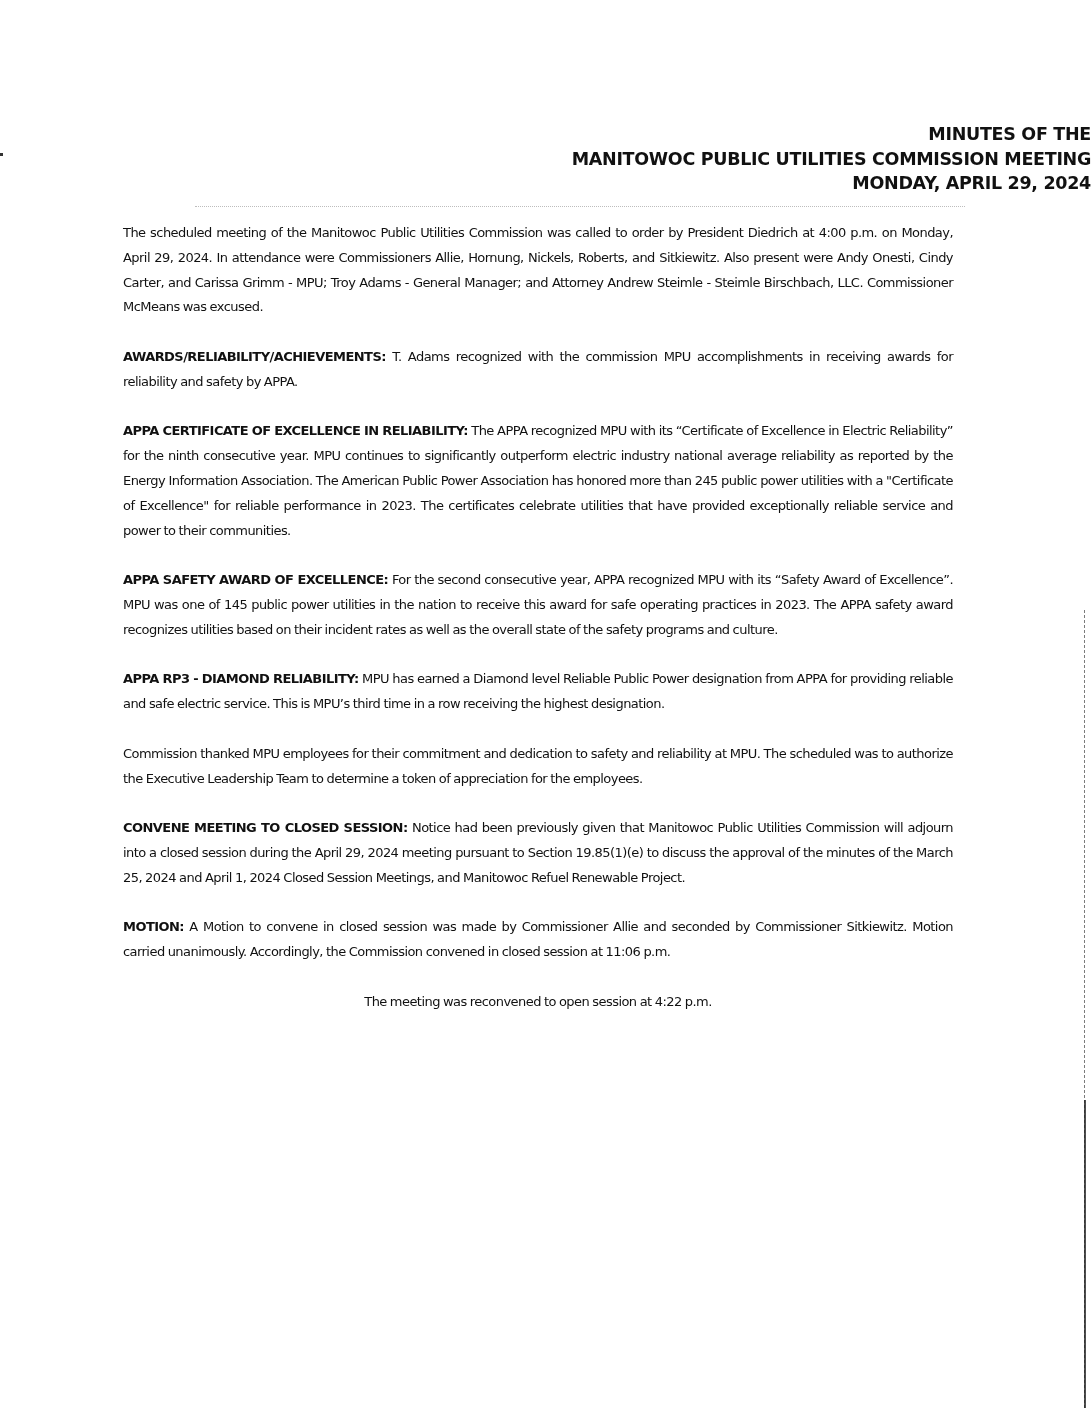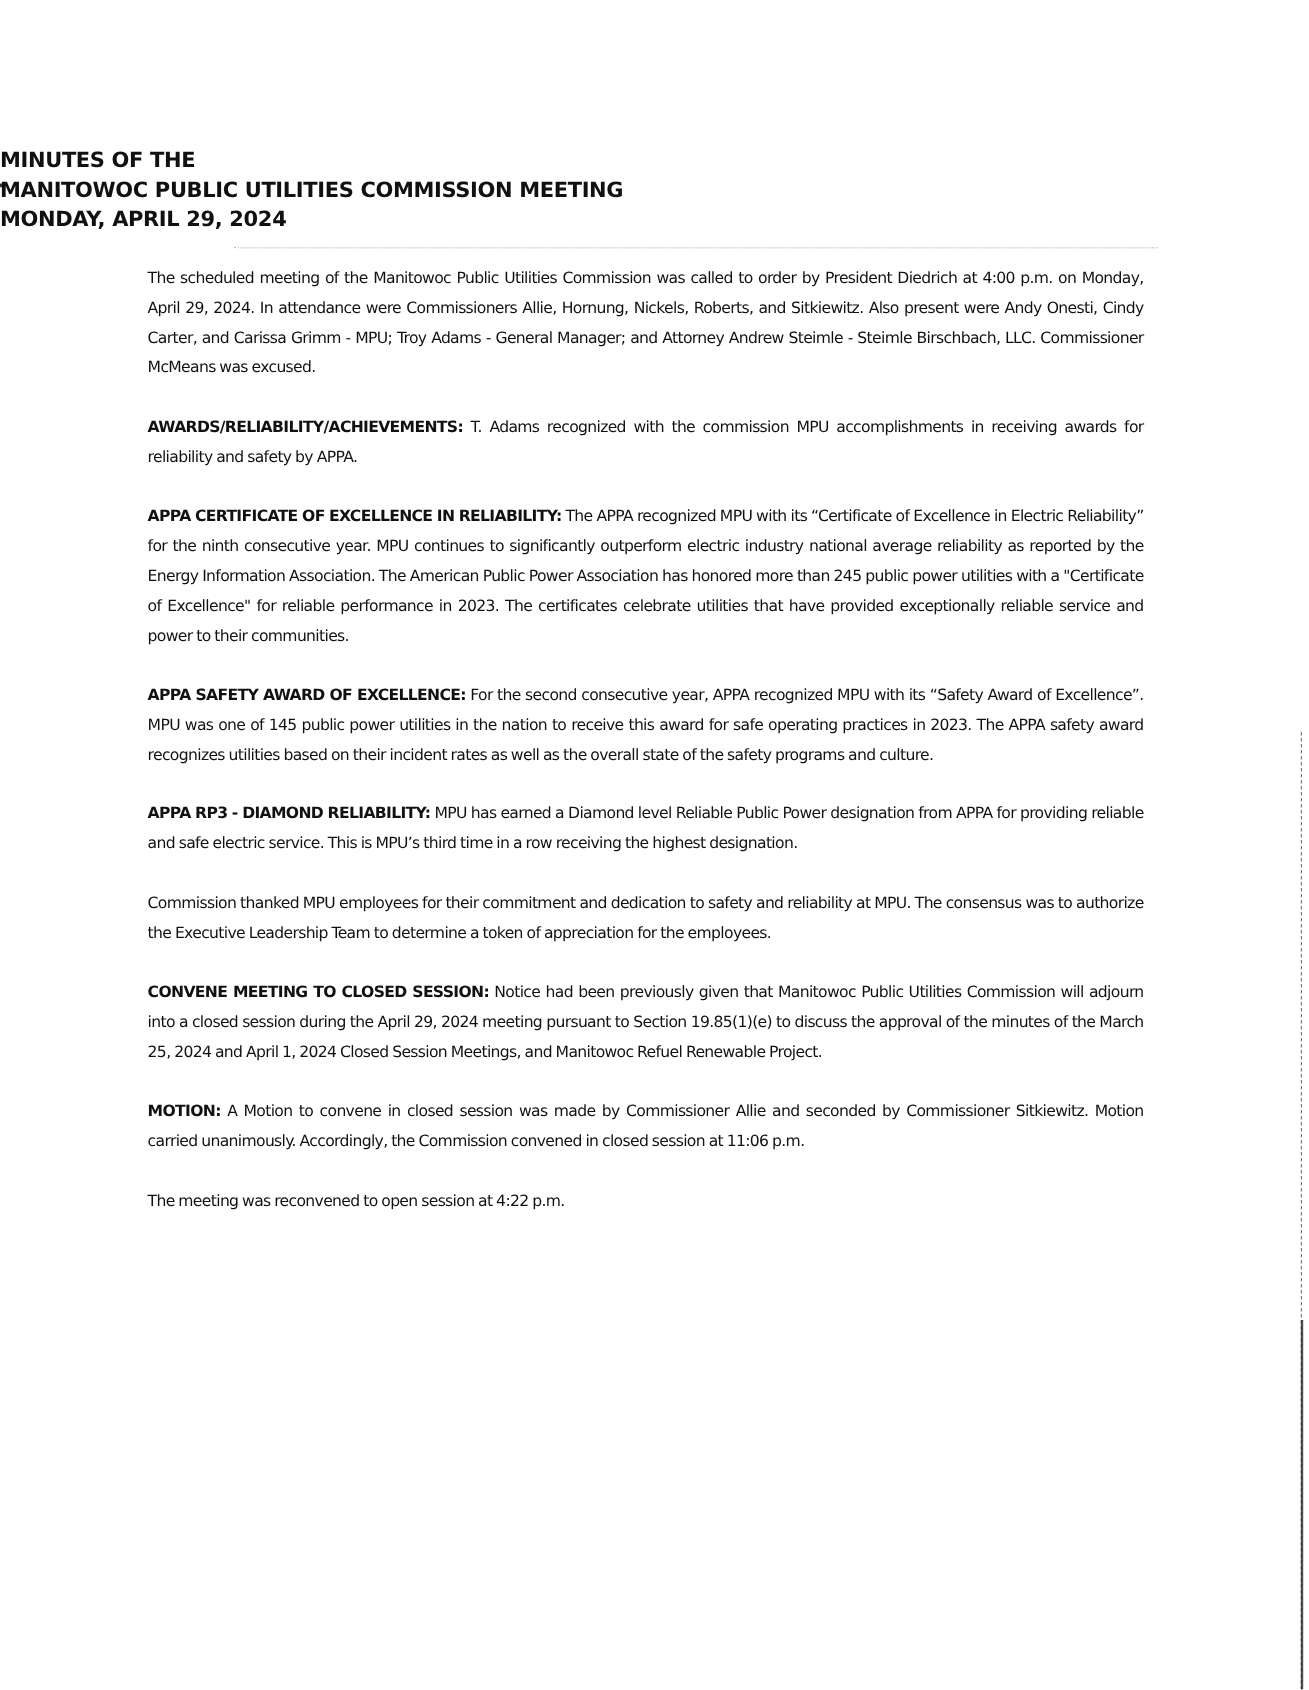--- a/index.html
+++ b/index.html
@@ -19,21 +19,21 @@
       position: absolute;
       left: 0; top: 0;
       width: 1091px;
       height: 1408px;
     }
     .header {
       position: absolute;
       top: 122px;
       left: 0;
       width: 1091px;
-      text-align: left;
+      text-align: right;
       font-weight: bold;
       font-size: 17.5px;
       line-height: 24.5px;
       letter-spacing: -0.3px;
     }
     .header-rule {
       position: absolute;
       top: 206px;
       left: 195px;
       width: 770px;
@@ -47,21 +47,21 @@
       width: 830px;
       font-size: 13px;
       line-height: 24.8px;
       letter-spacing: -0.55px;
       word-spacing: -0.5px;
     }
     .para {
       margin: 0 0 24.8px 0;
       text-align: justify;
     }
-    .para.left { text-align: left; }
+    .para.left { text-align: center; }
     .heading {
       font-weight: bold;
     }
     .scan-edge {
       position: absolute;
       left: 1084px;
       top: 610px;
       width: 0;
       height: 798px;
       border-left: 1.5px dashed #444;
@@ -106,21 +106,21 @@
     <p class="para">
       <span class="heading">APPA CERTIFICATE OF EXCELLENCE IN RELIABILITY:</span><span> The APPA recognized MPU with its “Certificate of Excellence in Electric Reliability” for the ninth consecutive year. MPU continues to significantly outperform electric industry national average reliability as reported by the Energy Information Association. The American Public Power Association has honored more than 245 public power utilities with a "Certificate of Excellence" for reliable performance in 2023. The certificates celebrate utilities that have provided exceptionally reliable service and power to their communities.</span>
     </p>
     <p class="para">
       <span class="heading">APPA SAFETY AWARD OF EXCELLENCE:</span><span> For the second consecutive year, APPA recognized MPU with its “Safety Award of Excellence”.  MPU was one of 145 public power utilities in the nation to receive this award for safe operating practices in 2023. The APPA safety award recognizes utilities based on their incident rates as well as the overall state of the safety programs and culture.</span>
     </p>
     <p class="para">
       <span class="heading">APPA RP3 - DIAMOND RELIABILITY:</span><span> MPU has earned a Diamond level Reliable Public Power designation from APPA for providing reliable and safe electric service. This is MPU’s third time in a row receiving the highest designation.</span>
     </p>
     <p class="para">
-      <span>Commission thanked MPU employees for their commitment and dedication to safety and reliability at MPU. The consensus was to authorize the Executive Leadership Team to determine a token of appreciation for the employees.</span>
+      <span>Commission thanked MPU employees for their commitment and dedication to safety and reliability at MPU. The scheduled was to authorize the Executive Leadership Team to determine a token of appreciation for the employees.</span>
     </p>
     <p class="para">
       <span class="heading">CONVENE MEETING TO CLOSED SESSION:</span><span>  Notice had been previously given that Manitowoc Public Utilities Commission will adjourn into a closed session during the April 29, 2024 meeting pursuant to Section 19.85(1)(e) to discuss the approval of the minutes of the March 25, 2024 and April 1, 2024 Closed Session Meetings, and Manitowoc Refuel Renewable Project.</span>
     </p>
     <p class="para">
       <span class="heading">MOTION:</span><span>  A Motion to convene in closed session was made by Commissioner Allie and seconded by Commissioner Sitkiewitz. Motion carried unanimously. Accordingly, the Commission convened in closed session at 11:06 p.m.</span>
     </p>
     <p class="para left">
       <span>The meeting was reconvened to open session at 4:22 p.m.</span>
     </p>

